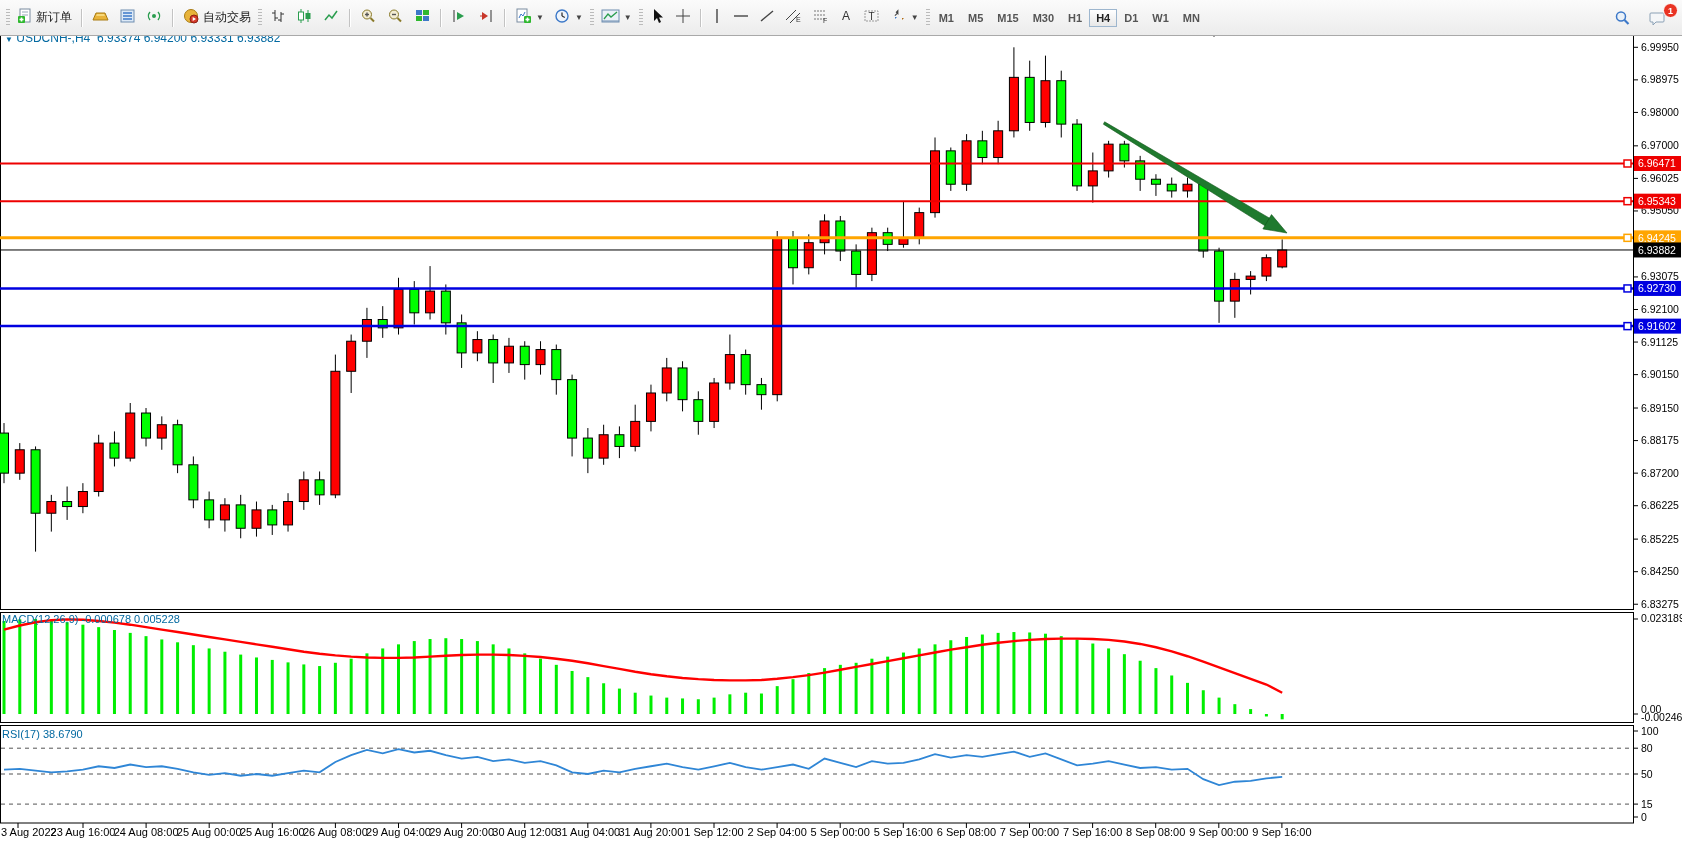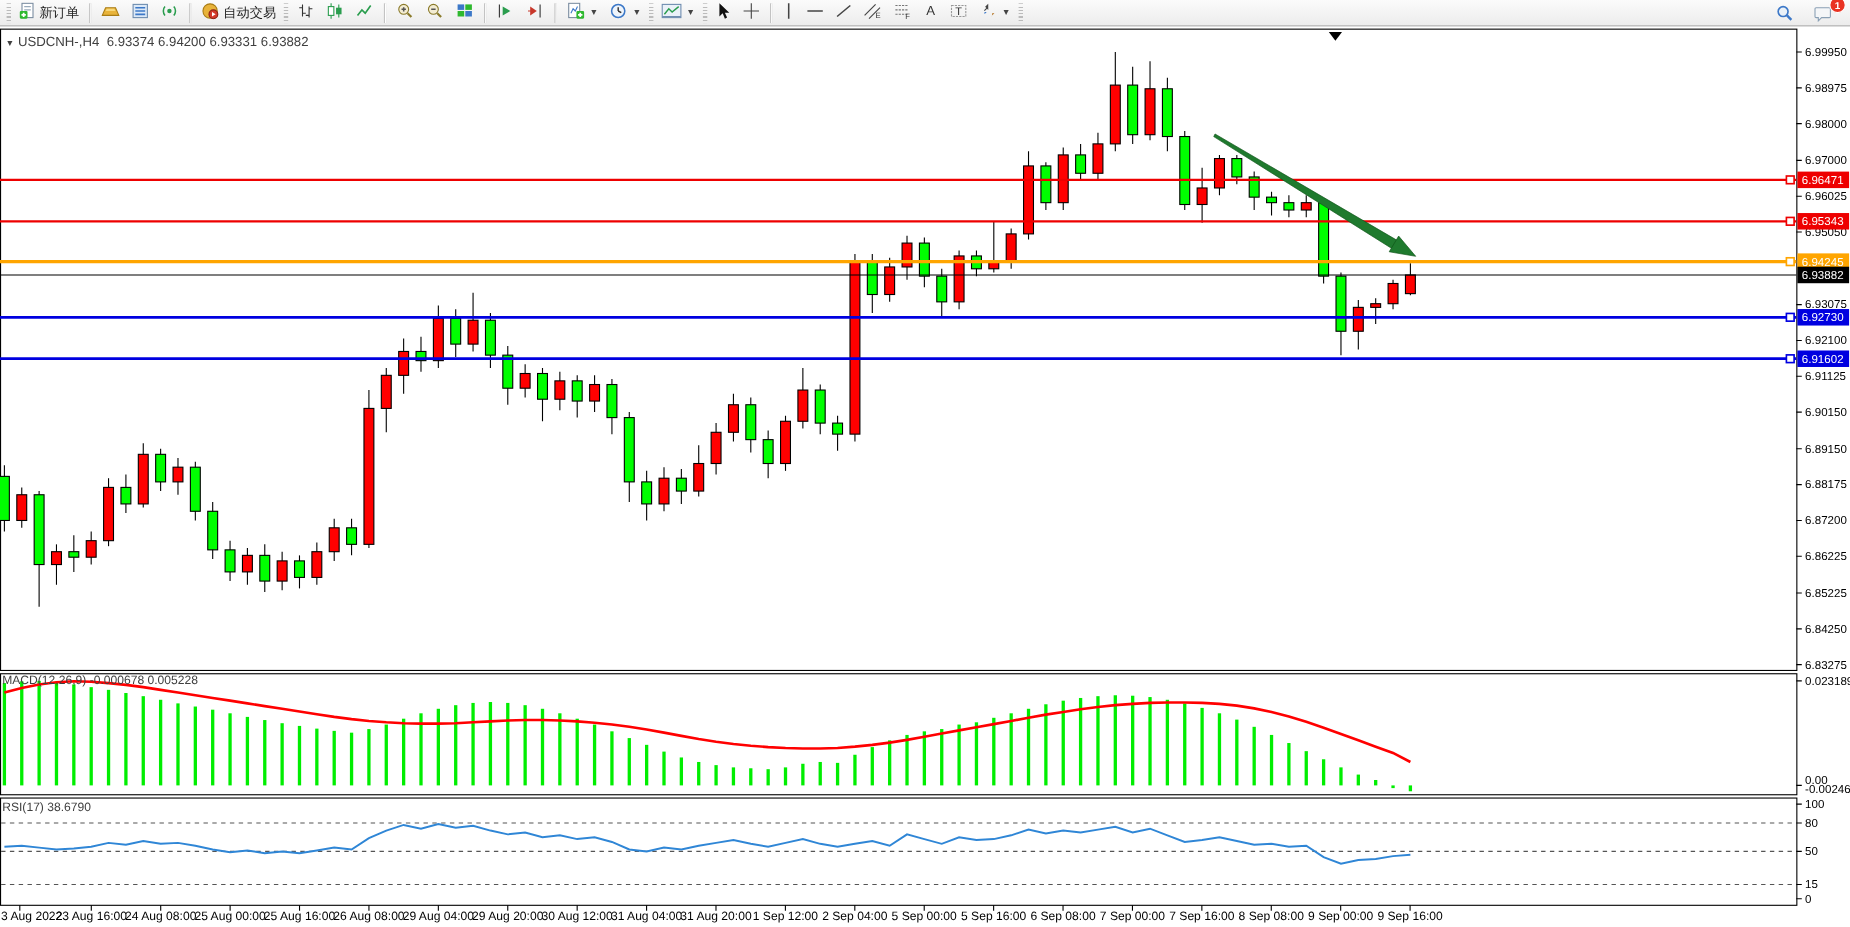--- a/index.html
+++ b/index.html
@@ -1,38 +1,38 @@
 <!DOCTYPE html>
 <html><head>
 <meta charset="utf-8">
 <style>
   html,body{margin:0;padding:0;background:#fff;}
   body{width:1682px;height:843px;position:relative;overflow:hidden;
        font-family:"Liberation Sans",sans-serif;}
   
-  .toolbar{position:absolute;top:0;left:0;width:1682px;height:24px;
+  .toolbar{position:absolute;top:0;left:0;width:1682px;height:36px;
     background:linear-gradient(#fbfbfb,#ececec);border-bottom:1px solid #a9a9a9;
     display:flex;align-items:center;padding:0 4px;box-sizing:border-box;z-index:5;}
   .tb-group{display:flex;align-items:center;height:24px;}
   .tb-sep{width:1px;height:18px;background:#c3c3c3;margin:0 4px;
     border-right:1px solid #fff;}
   .tb-grip{width:4px;height:18px;margin:0 2px;
     background:repeating-linear-gradient(#bbb 0 1px,transparent 1px 3px);}
   .tb-btn{display:flex;align-items:center;gap:3px;padding:2px 4px;border:1px solid transparent;
     border-radius:2px;font-size:12px;color:#222;cursor:default;height:17px;}
   .caret{font-size:8px;color:#444;margin-left:1px;}
   .tf-btn{font-size:11px;font-weight:bold;color:#555;padding:2px 6px;border:1px solid transparent;}
   .tf-btn.active{background:linear-gradient(#ffffff,#e7e7e7);border:1px solid #9db6ce;color:#222;}
   .tb-right{margin-left:auto;display:flex;align-items:center;gap:8px;padding-right:6px;}
   .badge{position:absolute;top:-4px;right:-7px;background:#e93323;color:#fff;border-radius:50%;
     width:13px;height:13px;font-size:9px;font-weight:bold;display:flex;align-items:center;
     justify-content:center;border:1px solid #fff;}
   .bubble-wrap{position:relative;}
   
-  .overlay{position:absolute;font-size:12px;color:#404040;z-index:3;white-space:pre;}
+  .overlay{position:absolute;font-size:12px;color:#0369a1;z-index:3;white-space:pre;}
   #chartsvg{position:absolute;left:0;top:25px;z-index:1;}
   .panel-label{font-size:11px;}
 </style>
 </head>
 <body>
 
 <div class="toolbar">
   <div class="tb-grip"></div>
 
   <div class="tb-group">
@@ -256,20 +256,31 @@
         <span><svg width="17" height="16">
             <polygon points="4,2 8,6 6.5,6 6.5,9 5.5,9 5.5,6 4,6" fill="#444" transform="rotate(45 7 7)"></polygon>
             <polygon points="10,14 14,10 12,10 12,12" fill="#b06a12"></polygon>
             <polygon points="3,13 7,9 5,9 5,11" fill="#3c78c8"></polygon>
           </svg></span>
         <span class="caret">▼</span>
       </div>
   </div>
   <div class="tb-grip"></div>
 
+  <div class="tb-group" id="tf-group">
+      <span class="tf-btn">M1</span>
+      <span class="tf-btn">M5</span>
+      <span class="tf-btn">M15</span>
+      <span class="tf-btn">M30</span>
+      <span class="tf-btn">H1</span>
+      <span class="tf-btn active">H4</span>
+      <span class="tf-btn">D1</span>
+      <span class="tf-btn">W1</span>
+      <span class="tf-btn">MN</span>
+    </div>
 
   <div class="tb-right">
     <span class="tb-btn">
         <svg width="17" height="16">
           <circle cx="7" cy="6.5" r="4.5" fill="#eaf1f8" stroke="#3c78c8" stroke-width="1.5"></circle>
           <line x1="10.5" y1="10" x2="14.5" y2="14" stroke="#3c78c8" stroke-width="2.2"></line>
         </svg>
       </span>
     <span class="bubble-wrap tb-btn">
       <svg width="18" height="16">

